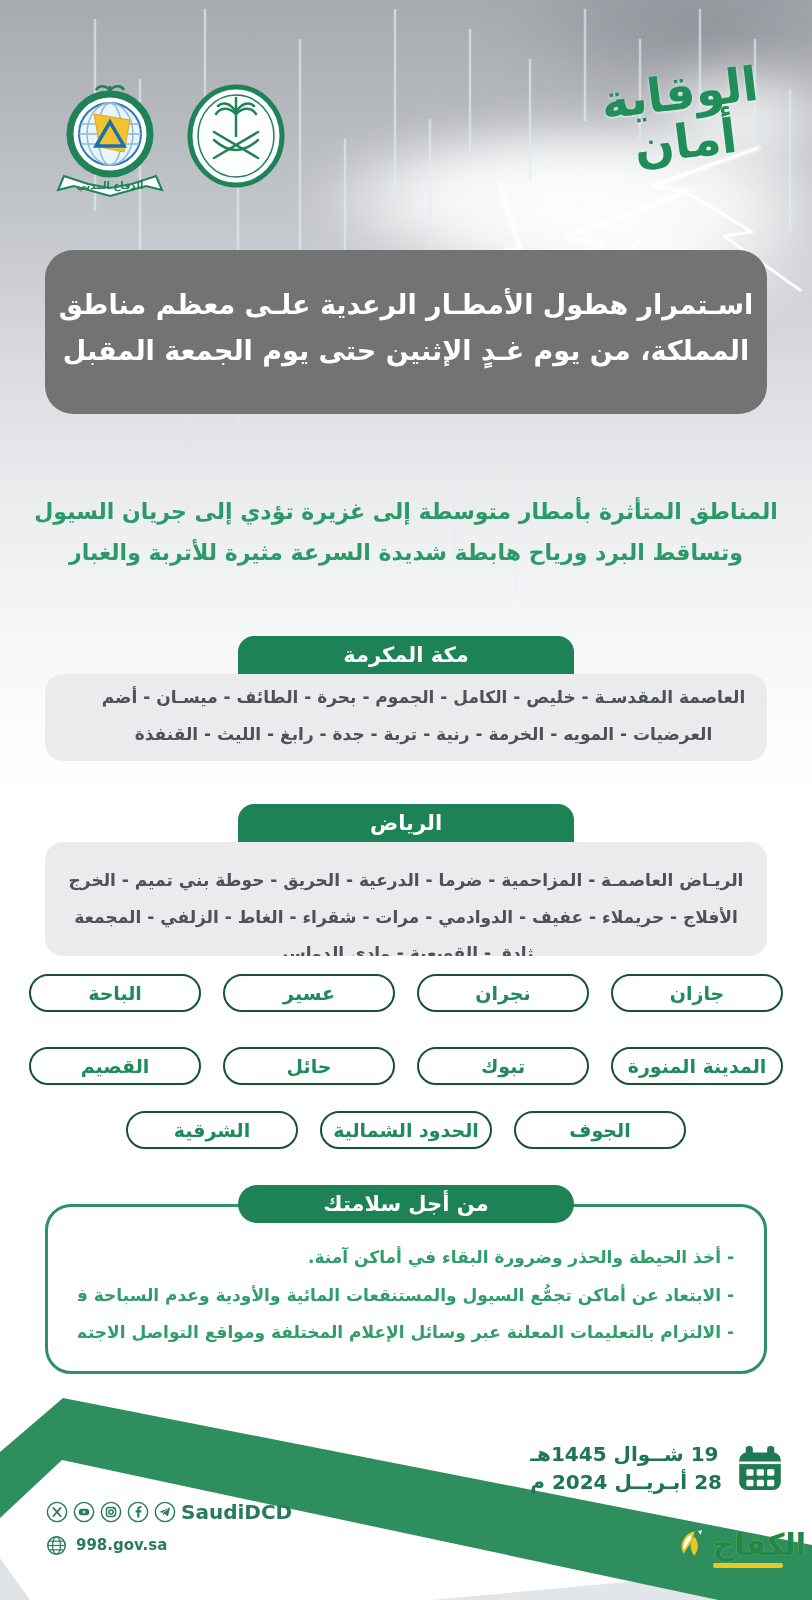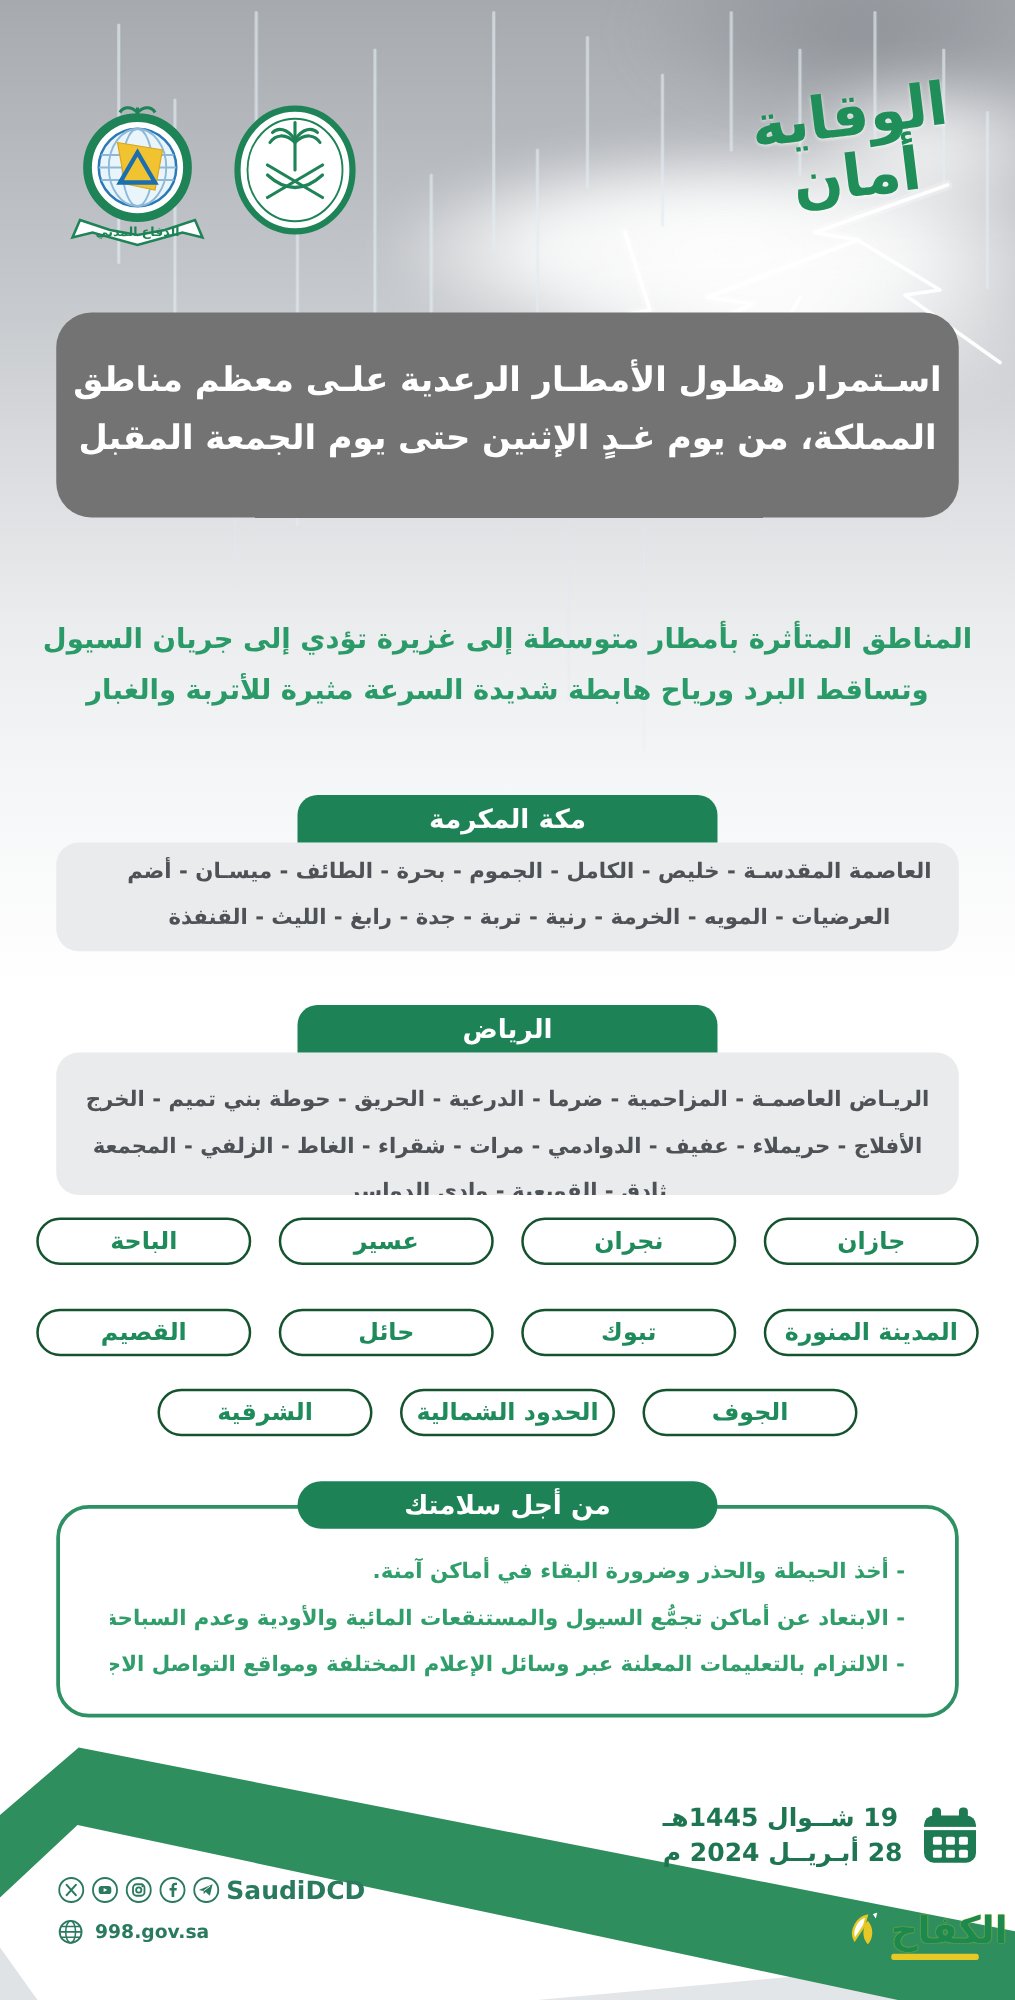--- a/index.html
+++ b/index.html
@@ -52,21 +52,21 @@
   .pill-row{position:absolute;left:0;width:812px;display:flex;justify-content:center;gap:22px;direction:rtl;}
   .row1{top:974px;} .row2{top:1047px;} .row3{top:1111px;}
   .pill{width:172px;height:38px;background:#fff;border:2px solid #14532d;border-radius:19px;
     color:#1f8b5b;font-size:19px;font-weight:700;display:flex;align-items:center;justify-content:center;
     white-space:nowrap;}
 
   
   .safety-tab{top:1185px;}
   .safety-box{position:absolute;left:45px;top:1204px;width:722px;height:170px;background:#fff;
     border:3px solid #2d9164;border-radius:26px;z-index:2;
-    padding:38px 40px 0;direction:rtl;text-align:right;}
+    padding:38px 30px 0;direction:rtl;text-align:right;}
   .safety-box .item{color:#2f9e6a;font-size:17px;font-weight:700;line-height:1.45;margin-bottom:13px;white-space:nowrap;overflow:hidden;}
 
   
   .footer-svg{position:absolute;left:0;top:1340px;pointer-events:none;}
   .date-block{position:absolute;right:26px;top:1440px;display:flex;direction:rtl;align-items:center;gap:12px;}
   .date-lines{text-align:left;color:#1d7551;font-size:20px;font-weight:700;line-height:1.4;direction:rtl;white-space:nowrap;}
   .social{position:absolute;left:46px;top:1500px;color:#2a7a5e;}
   .social-row{display:flex;align-items:center;gap:5px;height:24px;}
   .social-row.site{margin-top:9px;gap:9px;}
   .handle{font-size:20px;font-weight:700;margin-right:2px;}

